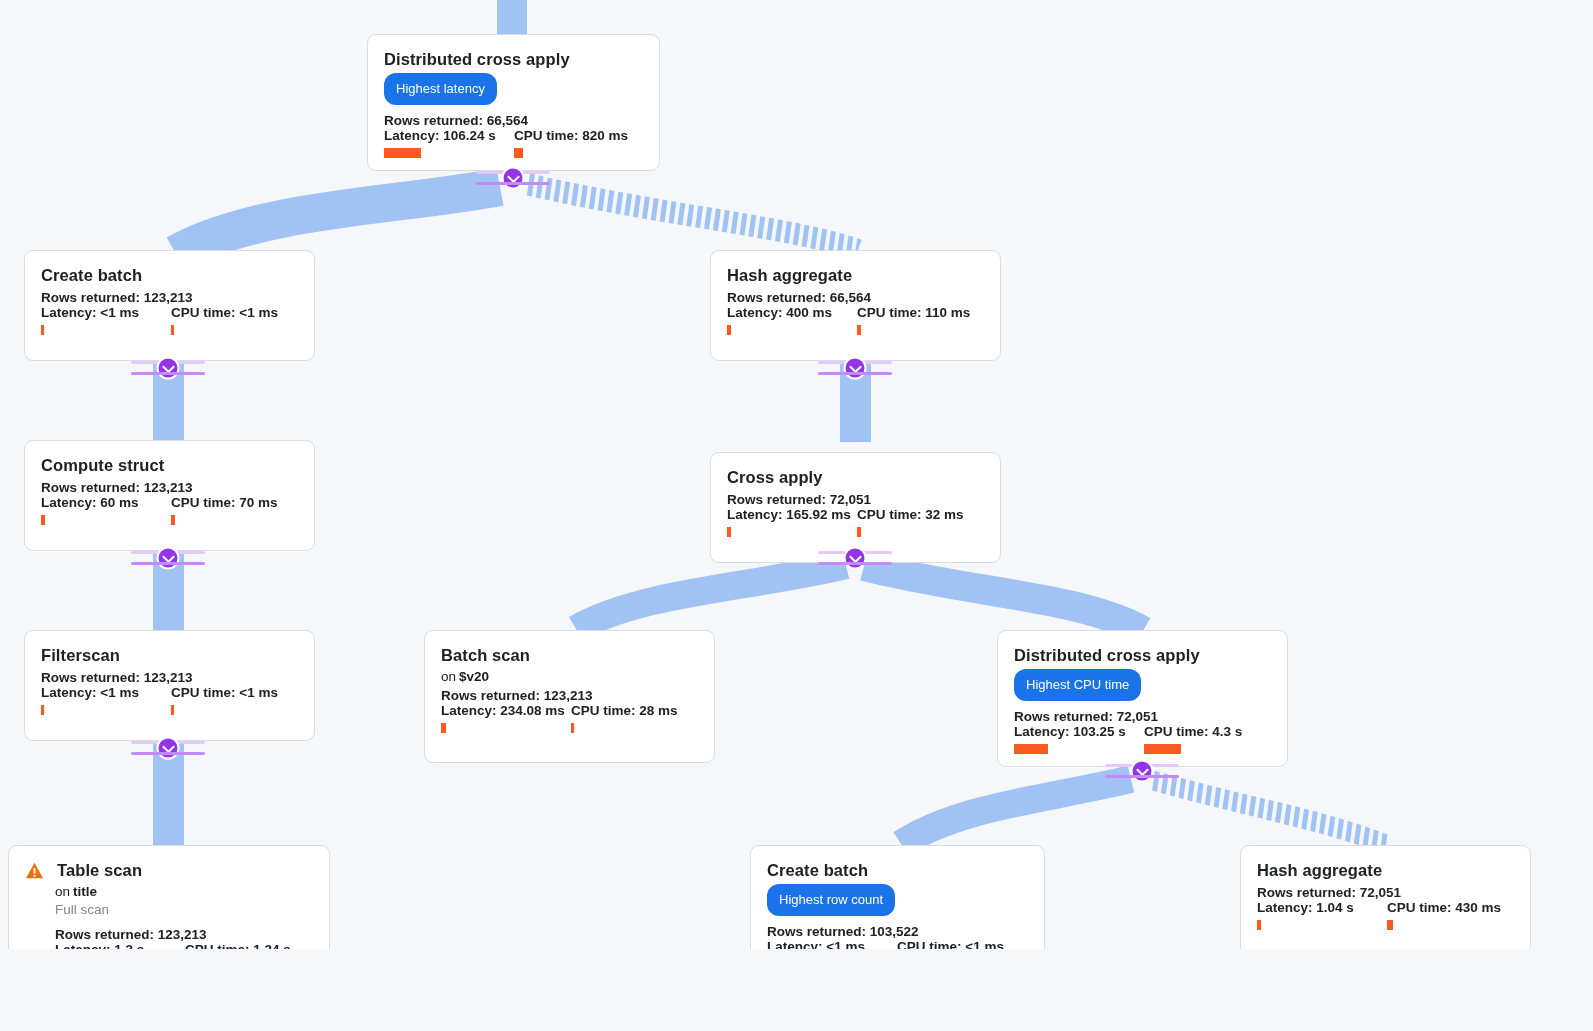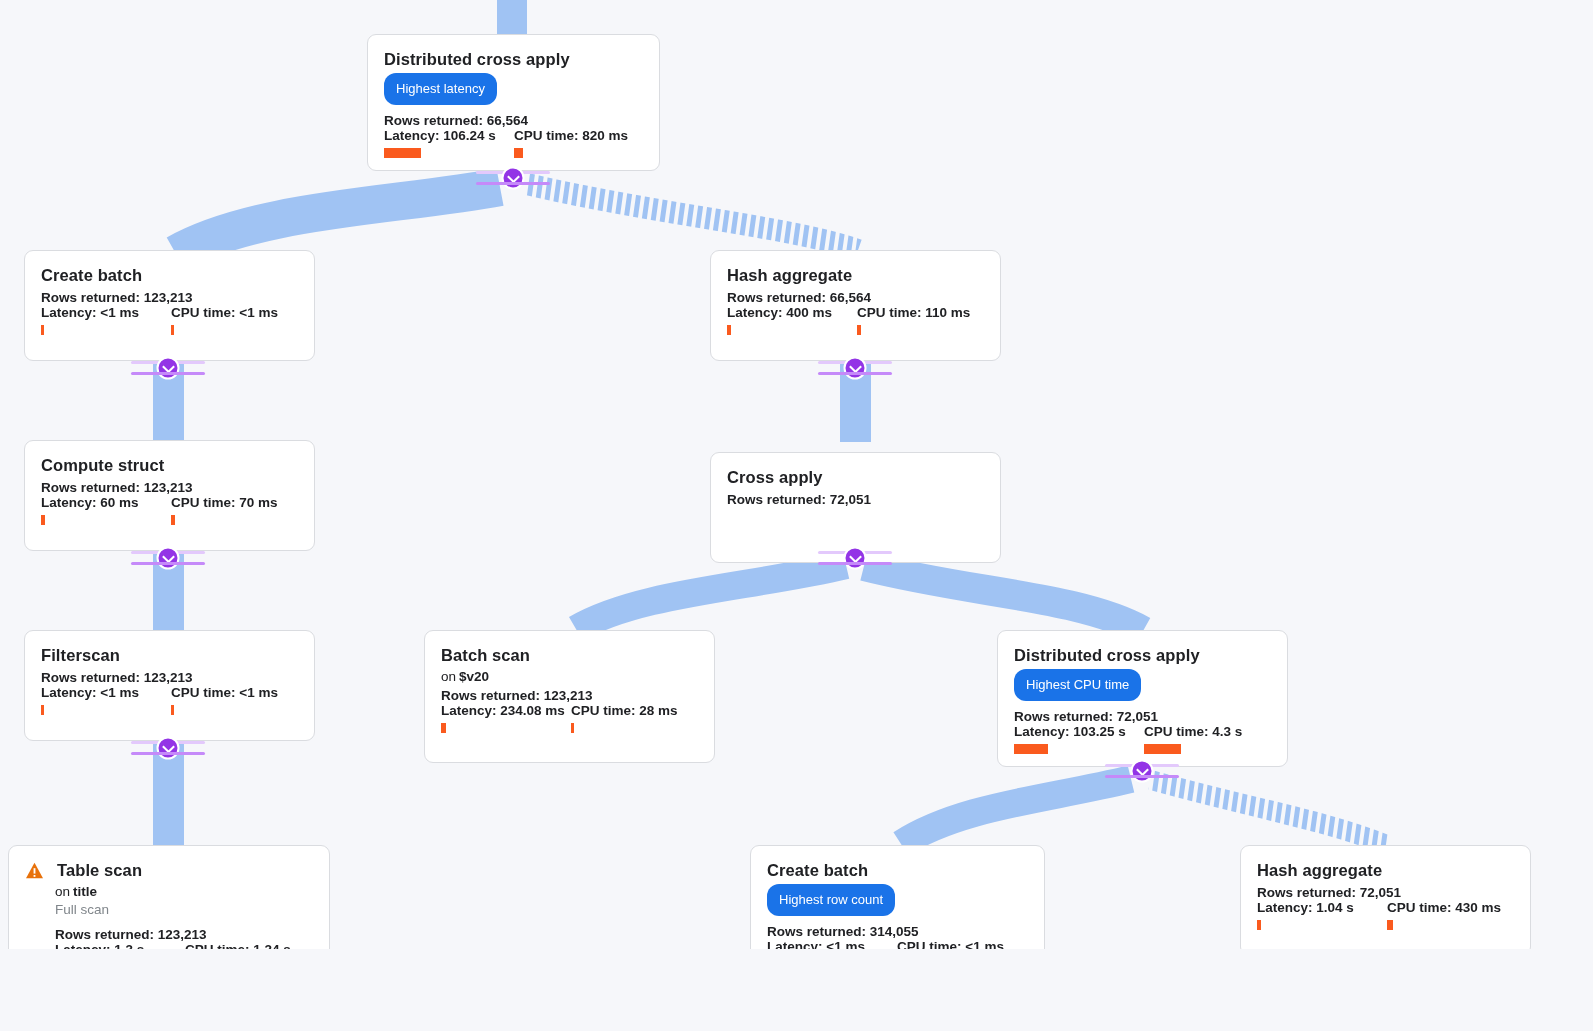--- a/index.html
+++ b/index.html
@@ -229,20 +229,30 @@
       <div class="stat second">
         <div class="lbl">CPU time: 70 ms</div>
         <div class="bar" style="width: 4px;"></div>
       </div>
     </div>
   </div>
 
   <div class="card n-ca">
     <div class="title">Cross apply</div>
     <div class="rows">Rows returned: 72,051</div>
+    <div class="stats">
+      <div class="stat">
+        <div class="lbl">Latency: 165.92 ms</div>
+        <div class="bar" style="width: 4px;"></div>
+      </div>
+      <div class="stat second">
+        <div class="lbl">CPU time: 32 ms</div>
+        <div class="bar" style="width: 4px;"></div>
+      </div>
+    </div>
   </div>
 
   <div class="card n-fs">
     <div class="title">Filterscan</div>
     <div class="rows">Rows returned: 123,213</div>
     <div class="stats">
       <div class="stat">
         <div class="lbl">Latency: &lt;1 ms</div>
         <div class="bar" style="width: 3px;"></div>
       </div>
@@ -307,21 +317,21 @@
           <div class="lbl">CPU time: 1.24 s</div>
           <div class="bar" style="width: 11px;"></div>
         </div>
       </div>
     </div>
   </div>
 
   <div class="card n-cb2">
     <div class="title">Create batch</div>
     <span class="badge">Highest row count</span>
-    <div class="rows">Rows returned: 314,055</div>
+    <div class="rows">Rows returned: 103,522</div>
     <div class="stats">
       <div class="stat">
         <div class="lbl">Latency: &lt;1 ms</div>
         <div class="bar" style="width: 3px;"></div>
       </div>
       <div class="stat second">
         <div class="lbl">CPU time: &lt;1 ms</div>
         <div class="bar" style="width: 3px;"></div>
       </div>
     </div>

